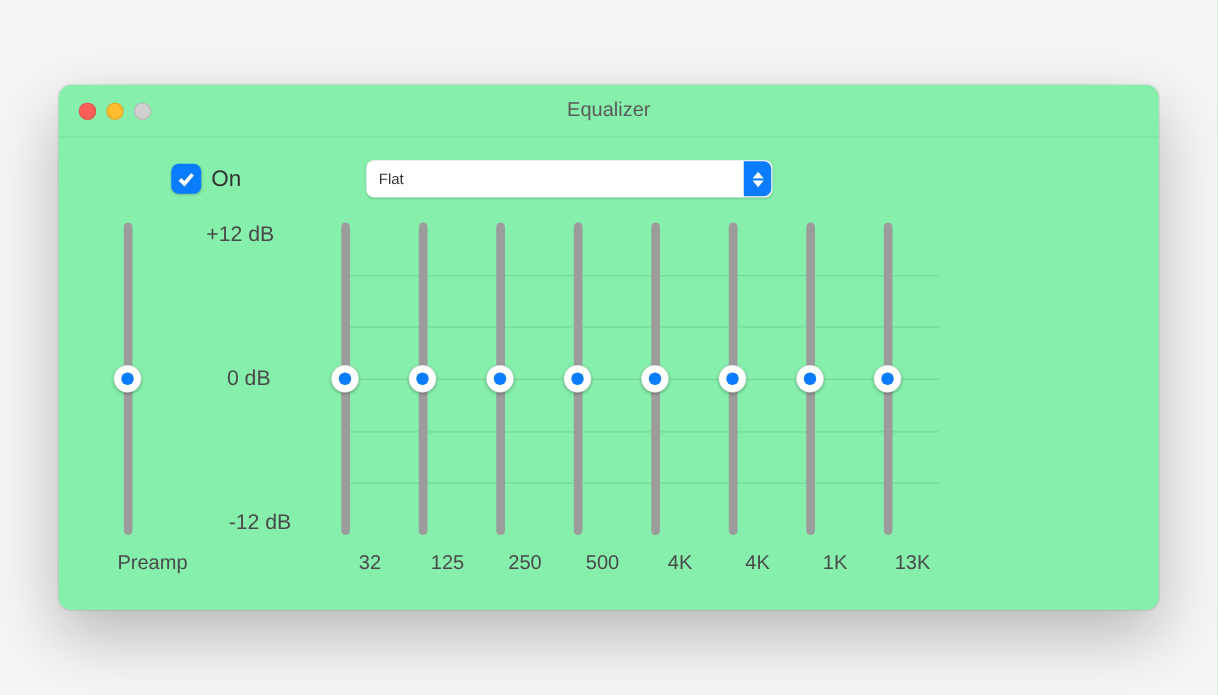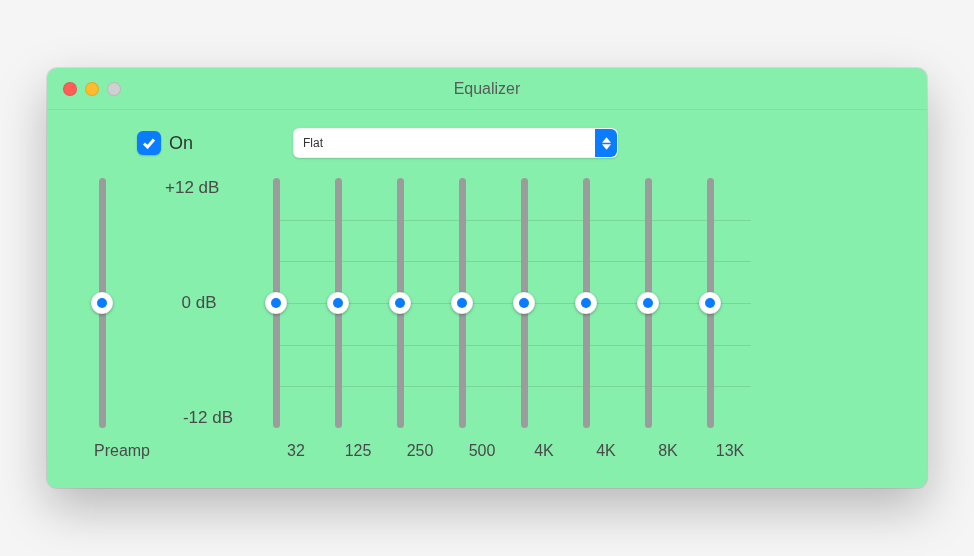--- a/index.html
+++ b/index.html
@@ -308,21 +308,21 @@
           <div class="slider-track"></div>
           <div class="slider-knob"></div>
         </div>
         <div class="slider-label">4K</div>
       </div>
       <div class="slider-column">
         <div class="slider-track-wrap">
           <div class="slider-track"></div>
           <div class="slider-knob"></div>
         </div>
-        <div class="slider-label">8K</div>
+        <div class="slider-label">1K</div>
       </div>
       <div class="slider-column">
         <div class="slider-track-wrap">
           <div class="slider-track"></div>
           <div class="slider-knob"></div>
         </div>
         <div class="slider-label">13K</div>
       </div>
 
     </div>

